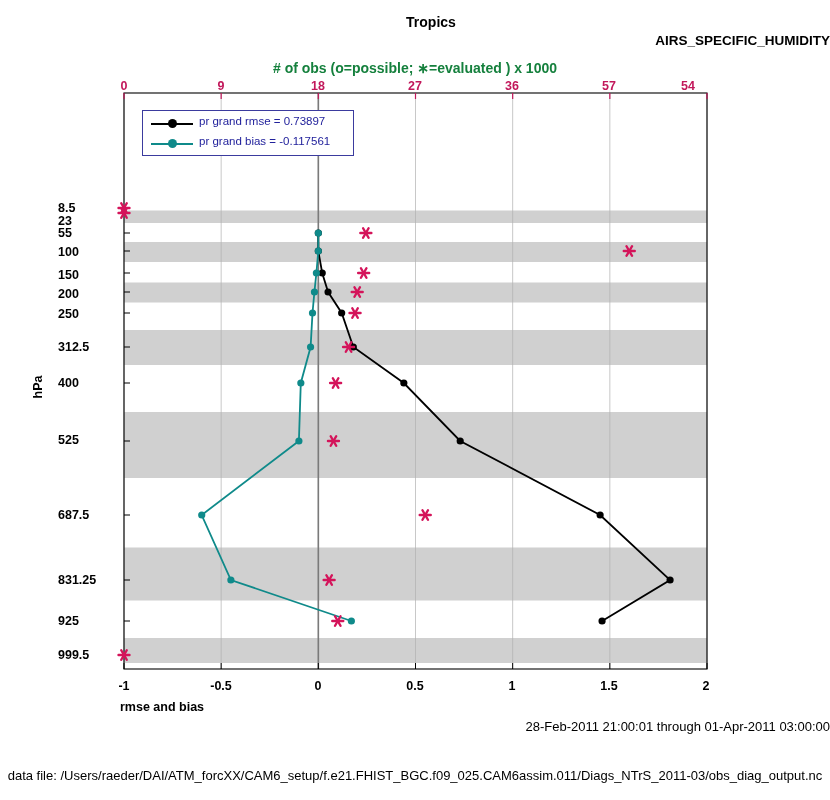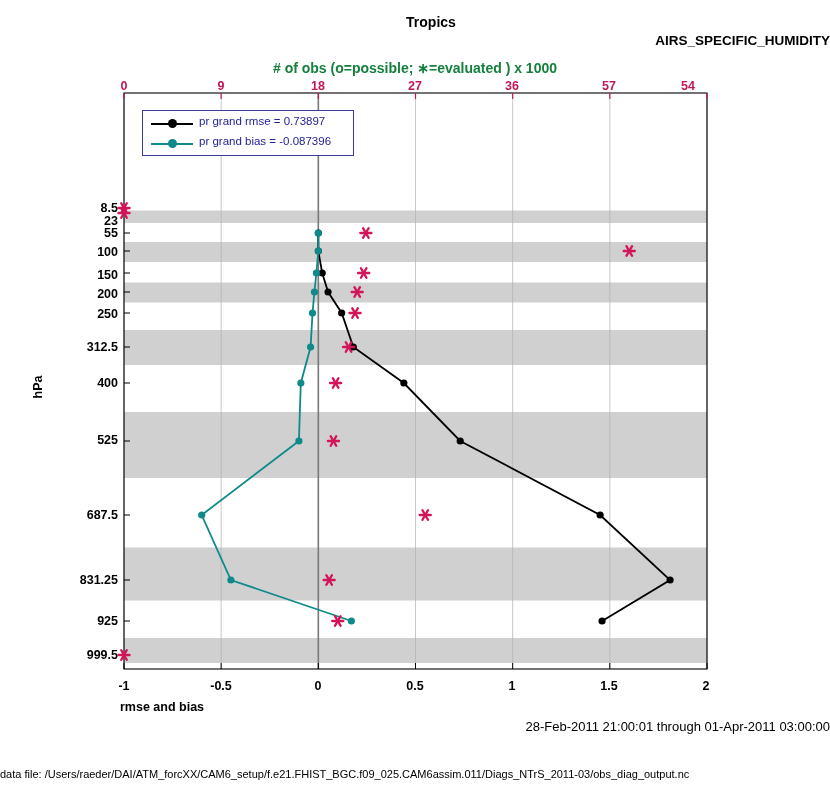--- a/index.html
+++ b/index.html
@@ -58,21 +58,22 @@
     position: absolute;
     left: 0; top: 719px;
     width: 830px;
     text-align: right;
     font-size: 13px;
   }
   .datafile {
     position: absolute;
     left: 0; top: 768px;
     width: 830px;
-    font-size: 11px;
+    text-align: center;
+    font-size: 13px;
   }
   .ylabel {
     position: absolute;
     left: 8px;
     top: 380px;
     width: 60px;
     text-align: center;
     font-size: 12.5px;
     font-weight: bold;
     transform: rotate(-90deg);
@@ -92,21 +93,20 @@
     font-size: 12.5px;
     font-weight: bold;
     text-align: center;
     transform: translateX(-50%);
     top: 679px;
   }
   .tick-left {
     position: absolute;
     font-size: 12.5px;
     font-weight: bold;
-    text-align: right;
     transform: translateY(-50%);
     width: 60px;
   }
   .legend {
     position: absolute;
     left: 142px;
     top: 110px;
     width: 212px;
     height: 46px;
     border: 1px solid #3b3b9e;
@@ -356,17 +356,17 @@
 
   <div class="legend">
     <div class="legend-row" style="top:2px">
       <div class="legend-line" style="background:#000000"></div>
       <div class="legend-dot" style="background:#000000"></div>
       <div class="legend-text">pr grand rmse = 0.73897</div>
     </div>
     <div class="legend-row" style="top:22px">
       <div class="legend-line" style="background:#0f8a8a"></div>
       <div class="legend-dot" style="background:#0f8a8a"></div>
-      <div class="legend-text">pr grand bias = -0.087396</div>
+      <div class="legend-text">pr grand bias = -0.117561</div>
     </div>
   </div>
 
 </div>
 
 </body></html>

